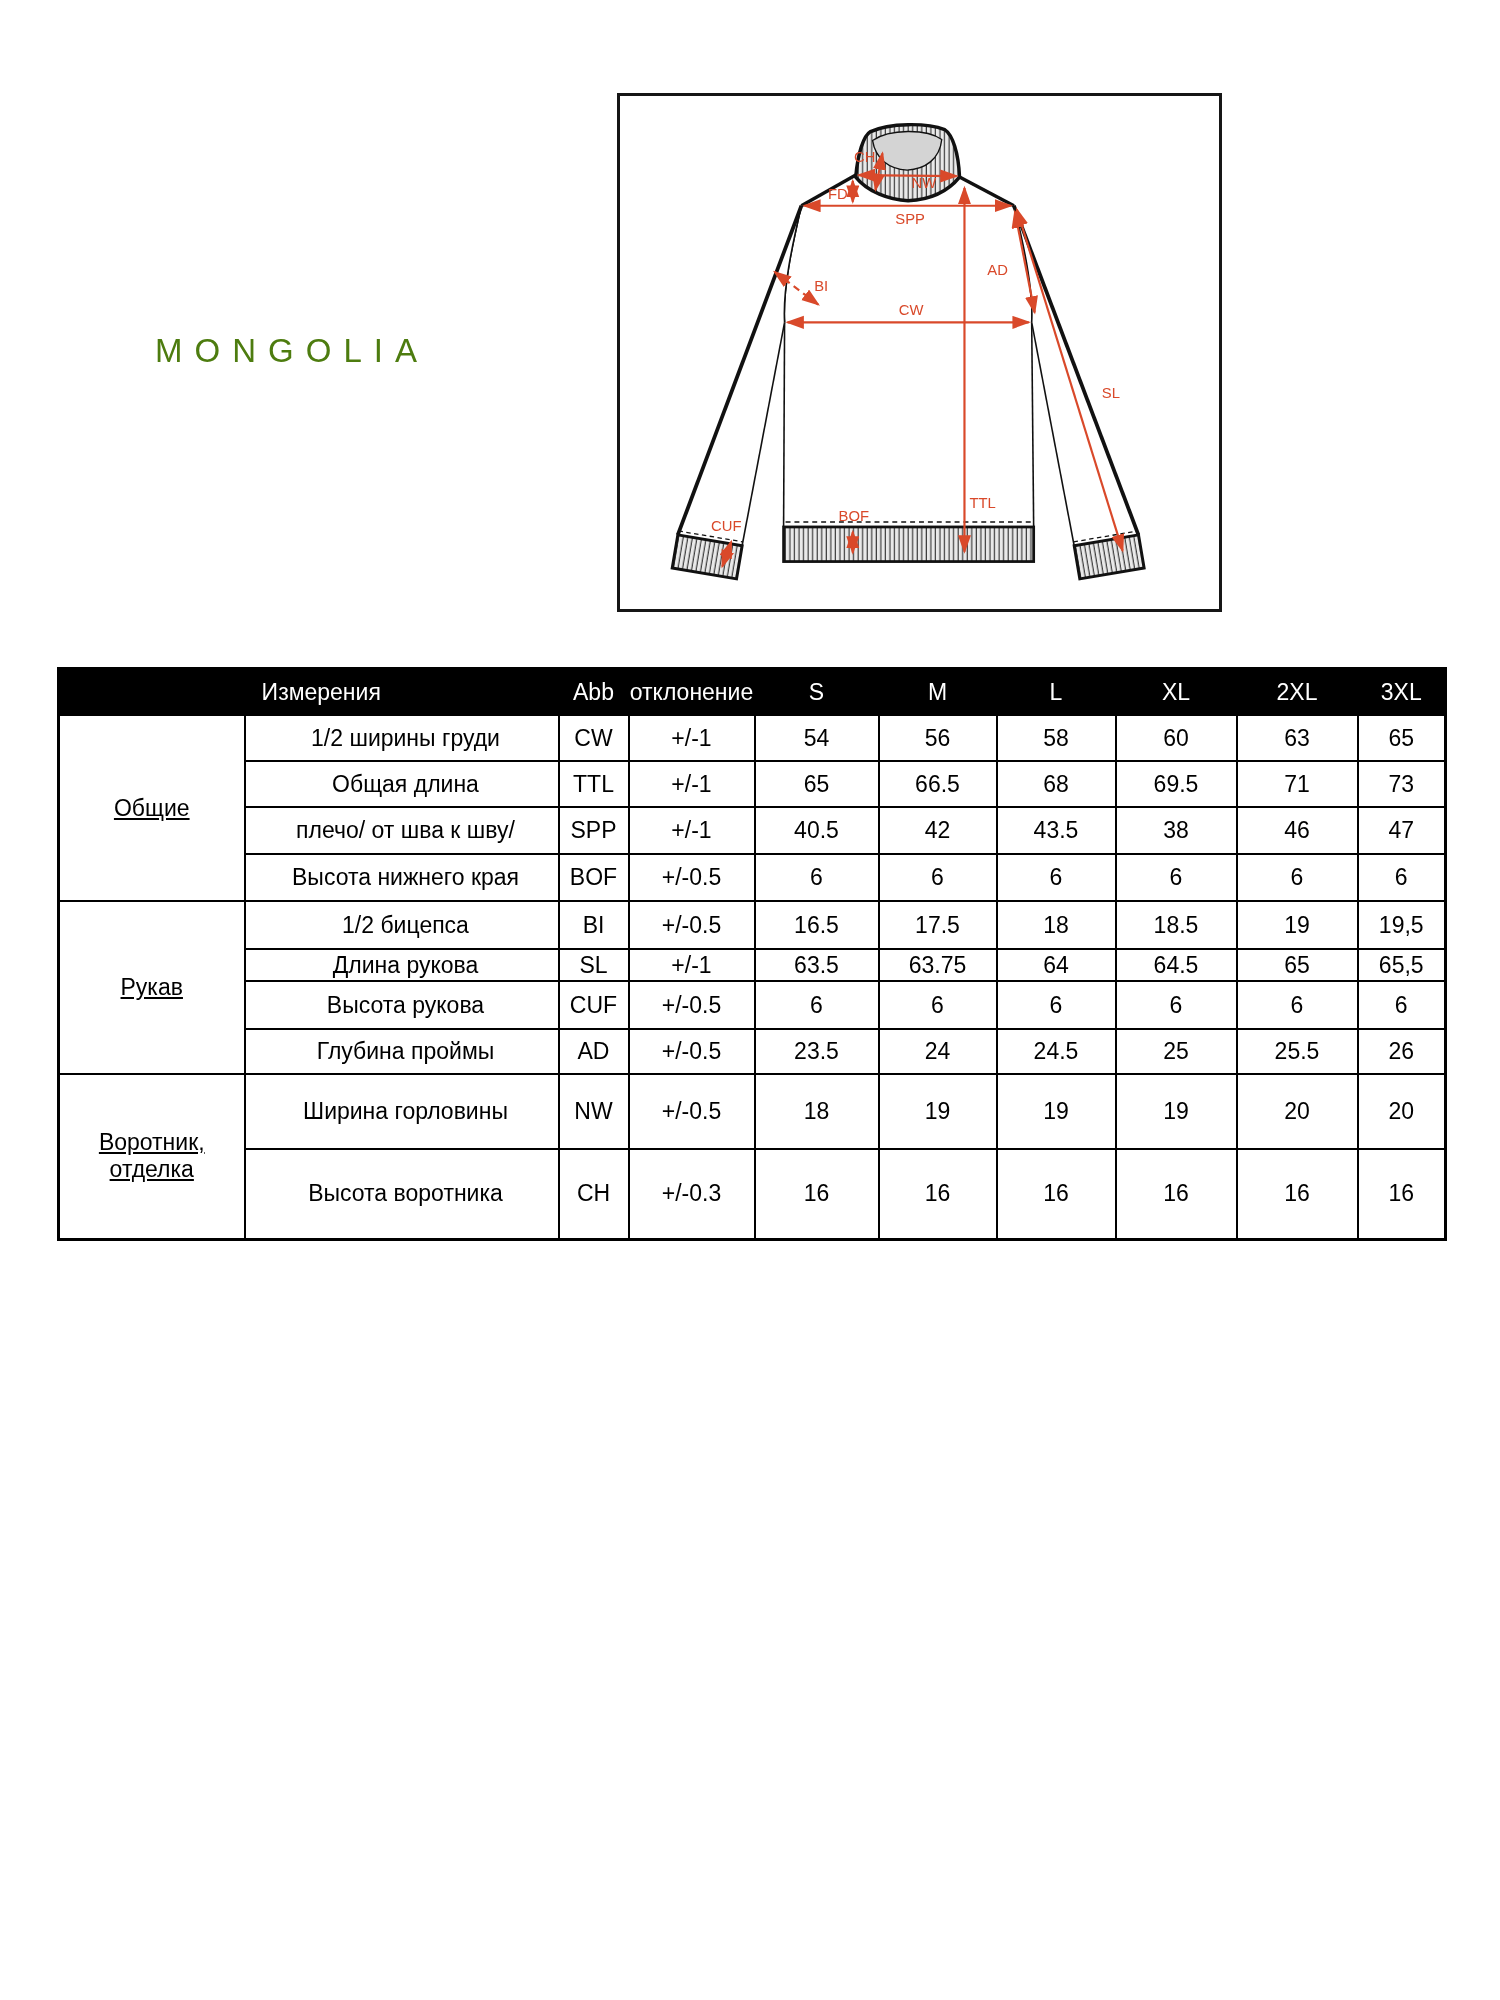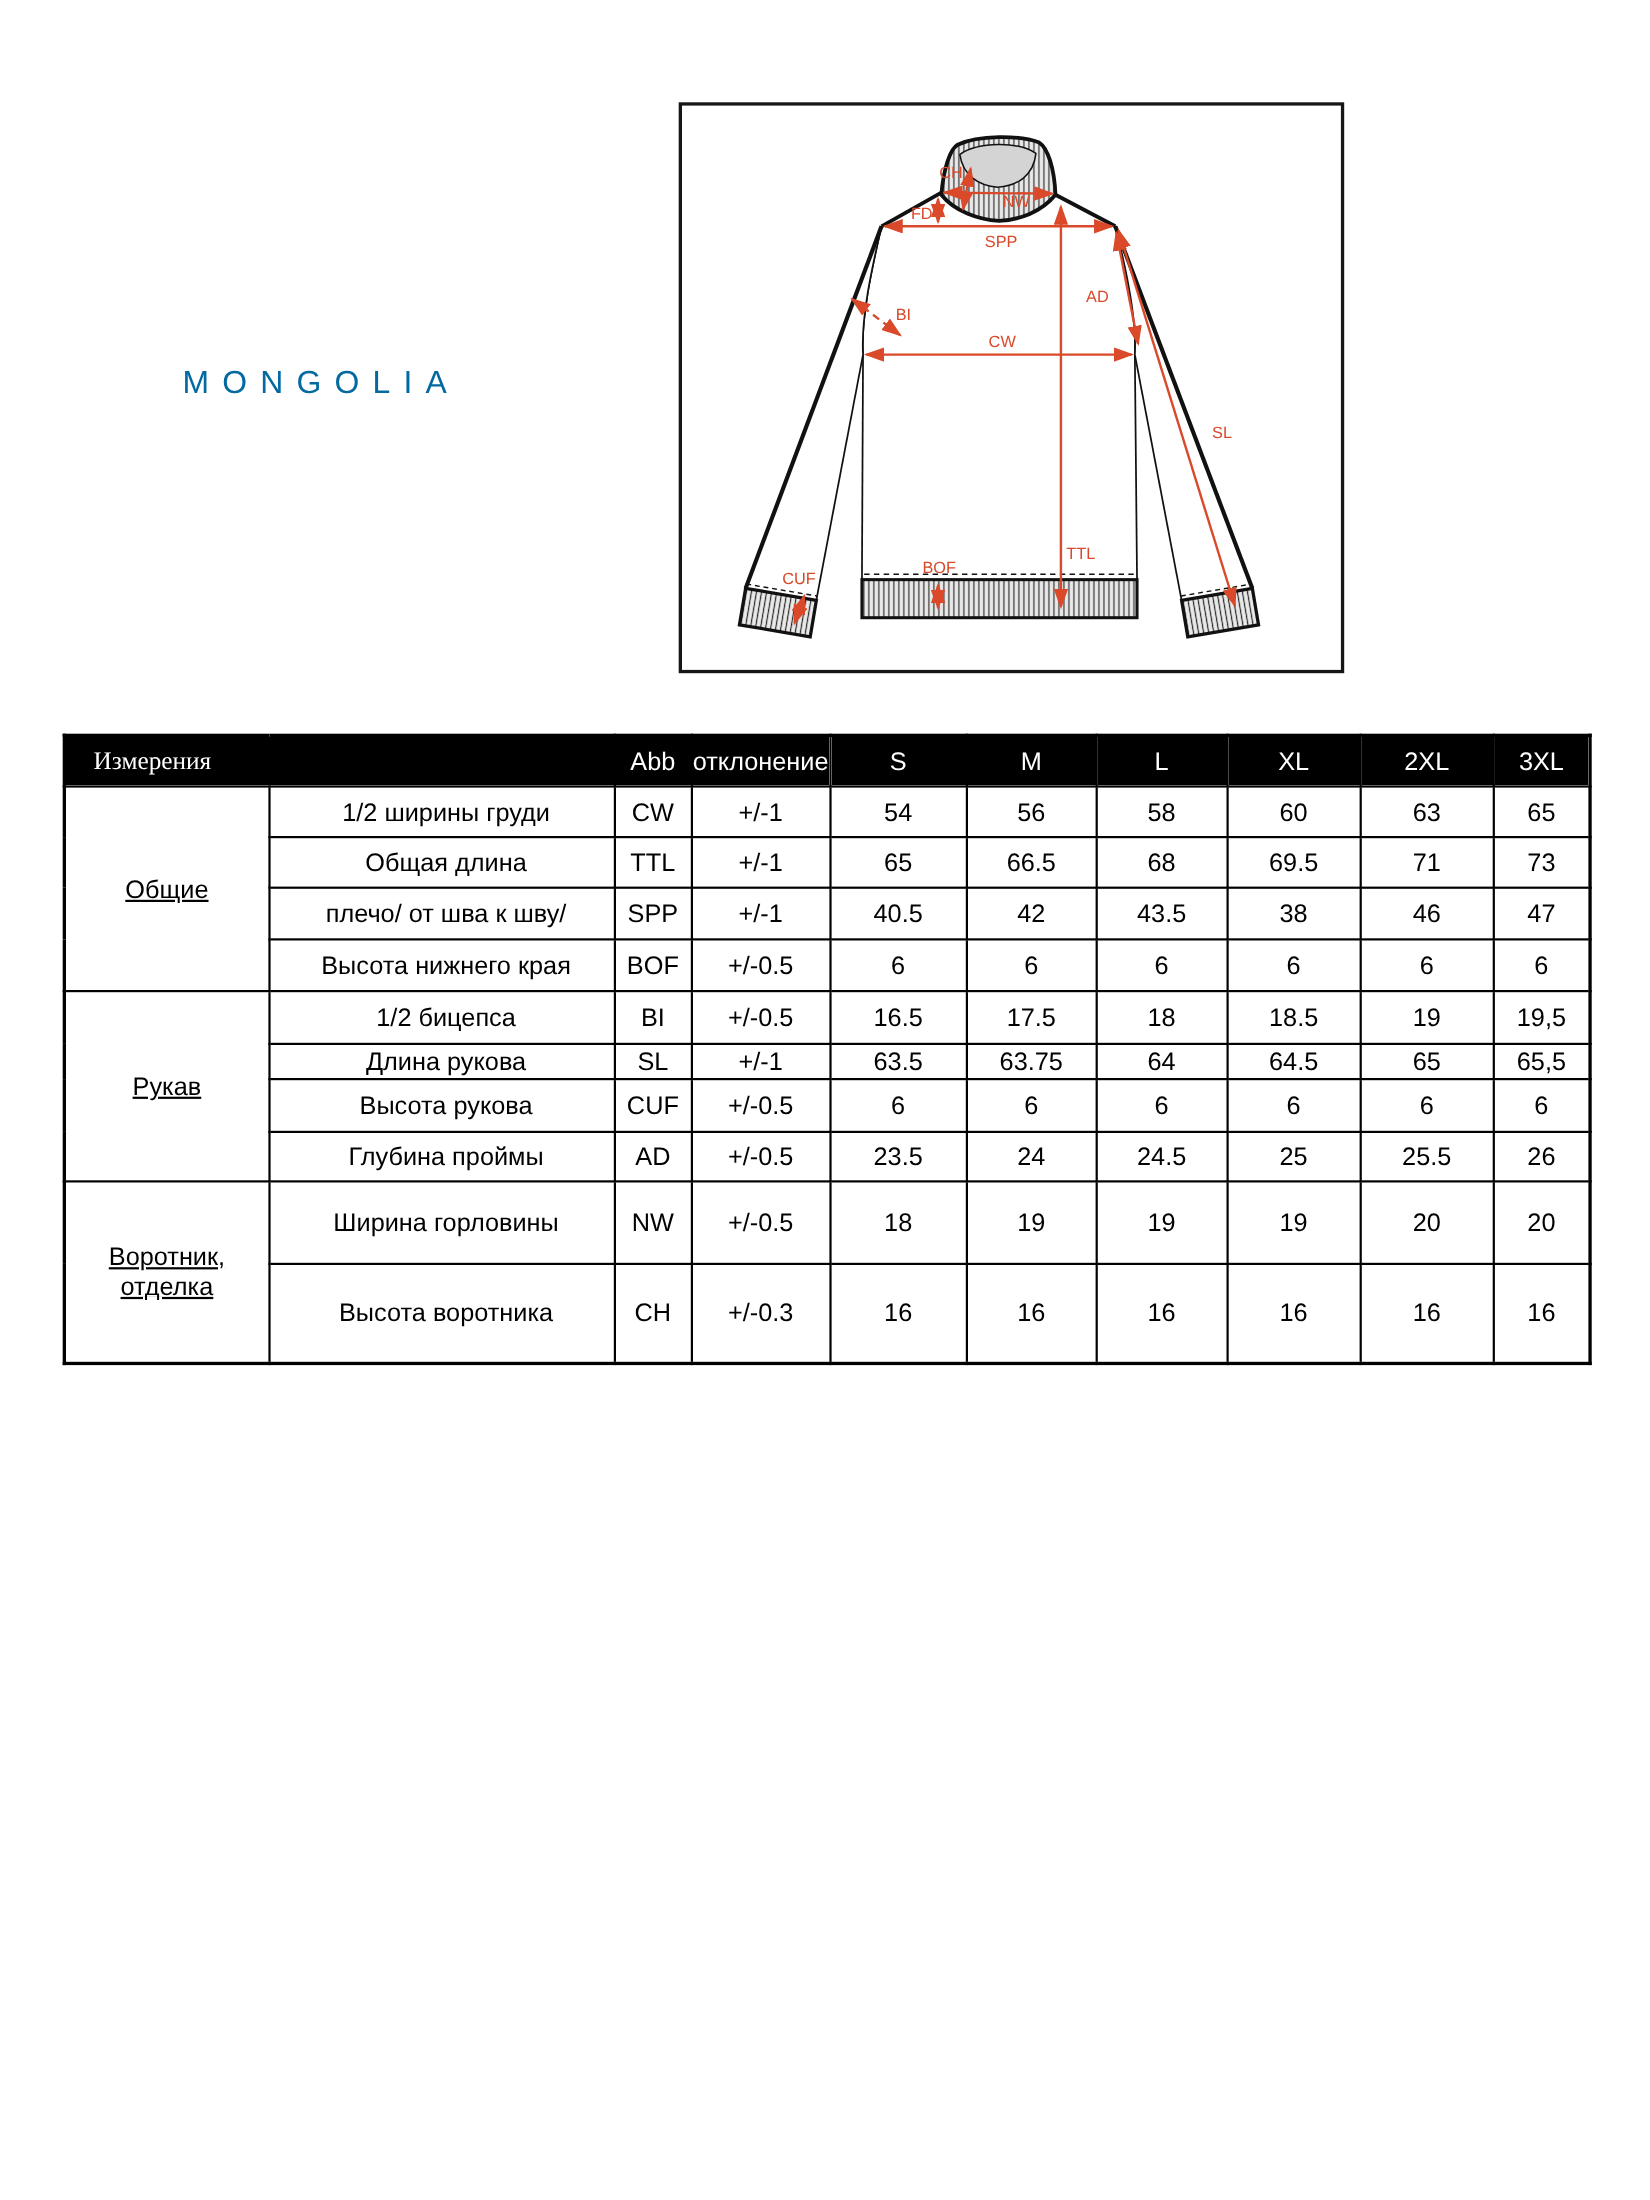--- a/index.html
+++ b/index.html
@@ -7,21 +7,21 @@
     width:1500px;height:2000px;position:relative;background:#ffffff;
     font-family:"Liberation Sans", sans-serif;color:#000;
   }
   
   .logo{position:absolute;left:107px;top:316px;width:370px;text-align:center;}
   .logo .brand{
     font-size:82px;letter-spacing:8px;color:#8e8e90;line-height:1;
     font-weight:400;
   }
   .logo .sub{
-    margin-top:16px;font-size:29px;letter-spacing:12px;color:#0369a1;
+    margin-top:16px;font-size:33px;letter-spacing:12px;color:#4d7c0f;
     font-weight:400;
     text-align:center;
   }
   
   .diagram-box{
     position:absolute;left:617px;top:93px;width:605px;height:519px;
     border:3px solid #161616;box-sizing:border-box;background:#fff;
   }
   .diagram-box svg{position:absolute;left:0;top:0;width:100%;height:100%;}
   .mlabel{font-family:"Liberation Sans",sans-serif;font-size:15px;fill:#d9492a;}
@@ -32,21 +32,21 @@
     font-size:23px;
   }
   .size-table td,.size-table th{
     border:2px solid #000;text-align:center;vertical-align:middle;
     padding:0;overflow:hidden;
   }
   .size-table thead th{
     background:#000;color:#fff;font-weight:400;border:2px solid #000;
     height:44px;
   }
-  .size-table thead th.h-measure{text-align:left;padding-left:25px;font-family:Liberation Serif, serif;}
+  .size-table thead th.h-measure{text-align:center;padding-left:25px;}
   .size-table td.c-name{text-align:center;padding-left:8px;}
   .size-table td.c-group{text-align:center;padding:0 10px;text-decoration:underline;}
   .size-table tr.group-start td{border-top:1px solid #15803d;}
   .size-table{border:3px solid #000;}
 </style>
 </head>
 <body>
 
 <div class="logo">
   <div class="sub">MONGOLIA</div>

